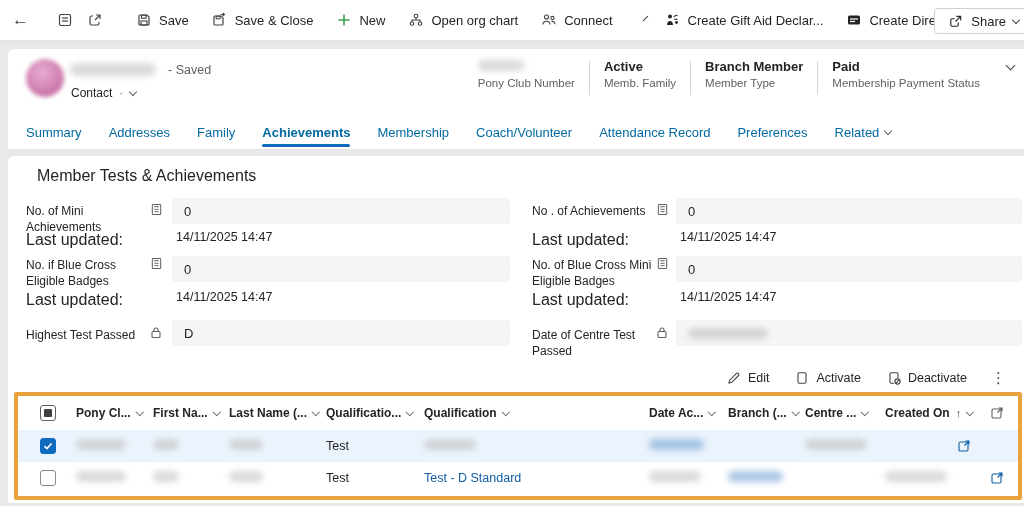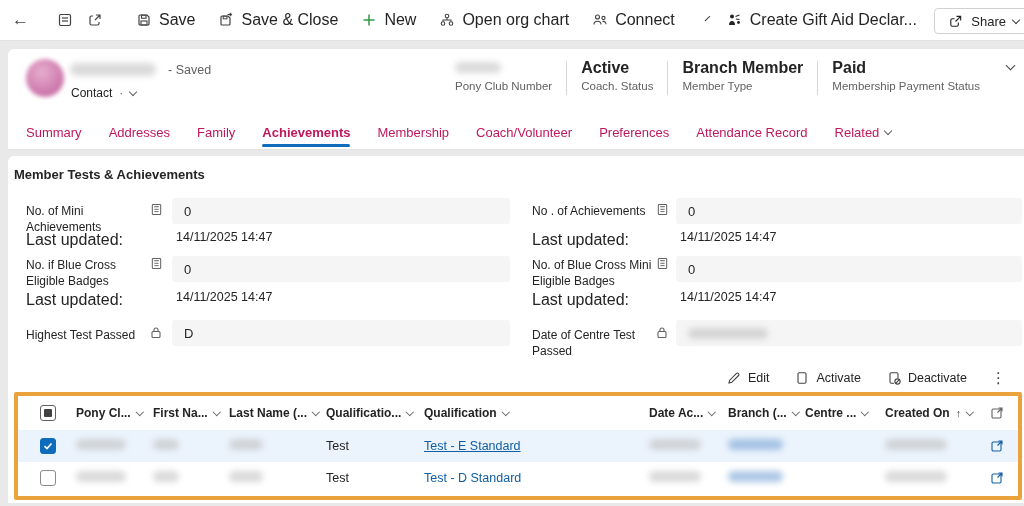--- a/index.html
+++ b/index.html
@@ -3,21 +3,21 @@
 <meta charset="utf-8">
 <style>
   * { margin:0; padding:0; box-sizing:border-box; }
   html,body { width:1024px; height:506px; }
   body { font-family:"Liberation Sans","DejaVu Sans",sans-serif; background:#e9e9e9; color:#242424; }
   .app { position:relative; width:1024px; height:506px; overflow:hidden; background:#e9e9e9; }
 
   
   .cmdbar { position:absolute; top:0; left:0; right:0; height:41px; background:#fff;
             border-bottom:1px solid #e3e3e3; display:flex; align-items:center; padding:0 12px; gap:14px; }
-  .cmd-btn { display:flex; align-items:center; gap:7px; font-size:16px; color:#242424; cursor:pointer;
+  .cmd-btn { display:flex; align-items:center; gap:7px; font-size:13px; color:#242424; cursor:pointer;
              white-space:nowrap; padding:4px 4px; border-radius:4px; }
   .cmd-ico { width:17px; height:17px; display:inline-flex; align-items:center; justify-content:center; }
   .vdiv { width:1px; height:20px; background:#d6d6d6; }
   .chev { width:7px; height:7px; border-right:1.4px solid #424242; border-bottom:1.4px solid #424242;
           transform:rotate(45deg); display:inline-block; margin-top:-3px; }
   .chev.small { width:6px; height:6px; }
   .dots { font-size:15px; color:#424242; letter-spacing:0; padding:0 6px; cursor:pointer; }
   .share-btn { position:absolute; right:-8px; top:8px; height:26px; display:flex; align-items:center; gap:7px;
                border:1px solid #d1d1d1; border-radius:4px; background:#fff; padding:0 12px; font-size:13px; }
   .back-arrow { font-size:17px; color:#424242; }
@@ -30,37 +30,37 @@
             background:radial-gradient(circle at 42% 35%, #e7aed0 0%, #ca74a8 70%, #bd5f9a 100%);
             filter:blur(2px); }
   .redact { background:#b5b5b5; border-radius:7px; filter:blur(3px); opacity:.5; display:inline-block; }
   .redact.blue { background:#7ea9d8; opacity:.65; }
   .name-redact { position:absolute; left:62px; top:14px; width:86px; height:13px; }
   .saved-label { position:absolute; left:160px; top:14px; font-size:12.5px; color:#616161; }
   .form-line { position:absolute; left:63px; top:37px; display:flex; align-items:center; gap:7px; font-size:12px; }
   .form-line .sep { color:#616161; }
   .hdr-fields { position:absolute; right:30px; top:10px; display:flex; align-items:flex-start; }
   .hdr-field { padding:0 14px; }
-  .hdr-field .val { font-size:16px; font-weight:700; color:#242424; margin-bottom:3px; white-space:nowrap; }
+  .hdr-field .val { font-size:13px; font-weight:700; color:#242424; margin-bottom:3px; white-space:nowrap; }
   .hdr-field .lab { font-size:11.5px; color:#616161; white-space:nowrap; }
   .hdr-div { width:1px; background:#d6d6d6; height:34px; margin-top:2px; }
   .hdr-chevron { position:absolute; right:10px; top:16px; }
 
   
   .tabs { position:absolute; left:18px; bottom:0; height:34px; display:flex; align-items:center; gap:27px; }
-  .tab { font-size:13px; color:#be185d; position:relative; height:34px; display:flex; align-items:center;
+  .tab { font-size:13px; color:#0369a1; position:relative; height:34px; display:flex; align-items:center;
          gap:6px; cursor:pointer; white-space:nowrap; }
   .tab.active { font-weight:700; }
   .tab.active::after { content:""; position:absolute; left:0; right:0; bottom:2px; height:3px;
                        border-radius:2px; background:#0f6cbd; }
 
   
   .content-card { position:absolute; top:156px; left:8px; right:0; bottom:3px; background:#fff;
                   border-radius:6px 0 0 0; }
-  .section-title { position:absolute; left:6px; top:11px; font-size:13px; font-weight:700; }
+  .section-title { position:absolute; left:29px; top:11px; font-size:16px; font-weight:400; }
 
   .fld-label { position:absolute; width:122px; font-size:12px; color:#242424; line-height:16px; }
   .fld-icon { position:absolute; width:14px; height:14px; color:#616161; }
   .fld-input { position:absolute; height:26px; background:#f5f5f5; border-radius:3px; display:flex;
                align-items:center; padding-left:12px; font-size:13px; color:#242424; }
   .lu-label { position:absolute; font-size:16px; color:#242424; }
   .lu-value { position:absolute; font-size:12.5px; color:#242424; }
 
   
   .grid-toolbar { position:absolute; right:12px; top:212px; display:flex; align-items:center; gap:10px; }
@@ -221,21 +221,21 @@
     </div>
 
     <div class="hdr-fields">
       <div class="hdr-field">
         <div class="val"><span class="redact" style="width:46px;height:11px"></span></div>
         <div class="lab">Pony Club Number</div>
       </div>
       <div class="hdr-div"></div>
       <div class="hdr-field">
         <div class="val">Active</div>
-        <div class="lab">Coach. Status</div>
+        <div class="lab">Memb. Family</div>
       </div>
       <div class="hdr-div"></div>
       <div class="hdr-field">
         <div class="val">Branch Member</div>
         <div class="lab">Member Type</div>
       </div>
       <div class="hdr-div"></div>
       <div class="hdr-field">
         <div class="val">Paid</div>
         <div class="lab">Membership Payment Status</div>
@@ -243,22 +243,22 @@
     </div>
     <span class="chev hdr-chevron"></span>
 
     <div class="tabs">
       <span class="tab">Summary</span>
       <span class="tab">Addresses</span>
       <span class="tab">Family</span>
       <span class="tab active">Achievements</span>
       <span class="tab">Membership</span>
       <span class="tab">Coach/Volunteer</span>
+      <span class="tab">Attendance Record</span>
       <span class="tab">Preferences</span>
-      <span class="tab">Attendance Record</span>
       <span class="tab">
         <span>Related</span>
         <span class="chev small" style="border-color:#616161"></span>
       </span>
     </div>
   </div>
 
   <div class="content-card">
     <div class="section-title">Member Tests &amp; Achievements</div>
 
@@ -420,21 +420,20 @@
       <div class="t-row data-row selected">
         <span class="cb checked">
           <svg class="icon-svg" width="10" height="10" viewBox="0 0 10 10">
               <polyline points="1.5,5.2 4,7.6 8.5,2.4" fill="none" stroke="#fff" stroke-width="1.6"></polyline>
             </svg>
         </span>
         <span><span class="redact" style="width:50px;height:11px"></span></span>
         <span><span class="redact" style="width:26px;height:11px"></span></span>
         <span><span class="redact" style="width:34px;height:11px"></span></span>
         <span>Test</span>
-        <span class="link u">Test - E Standard</span>
         <span><span class="redact" style="width:52px;height:11px"></span></span>
         <span><span class="redact blue" style="width:55px;height:11px"></span></span>
         <span></span>
         <span><span class="redact" style="width:62px;height:11px"></span></span>
         <span class="popout-cell">
           <svg class="icon-svg" width="14" height="14" viewBox="0 0 14 14">
               <rect x="2" y="3" width="9" height="9" rx="1.2" fill="none" stroke="#115ea3" stroke-width="1.1"></rect>
               <path d="M8.5 2h3.5v3.5M12 2L7.5 6.5" fill="none" stroke="#115ea3" stroke-width="1.1"></path>
             </svg>
         </span>

